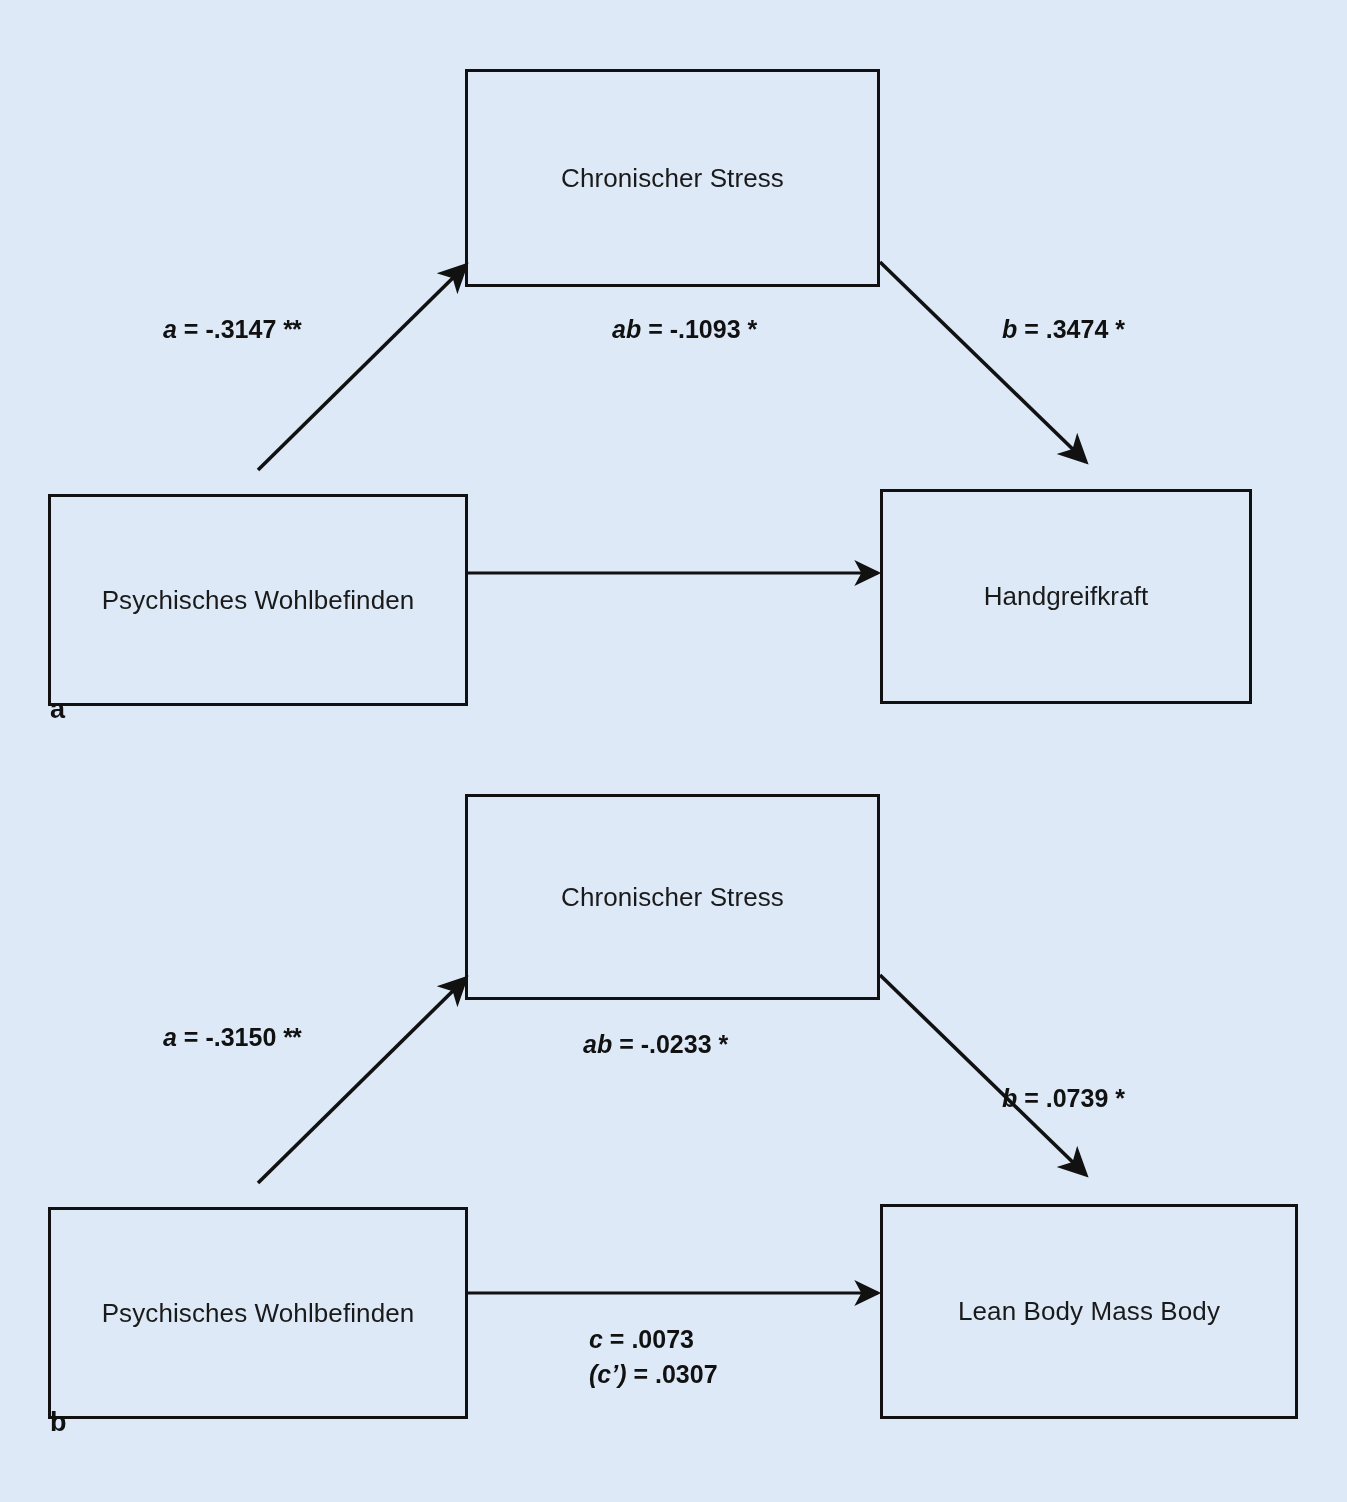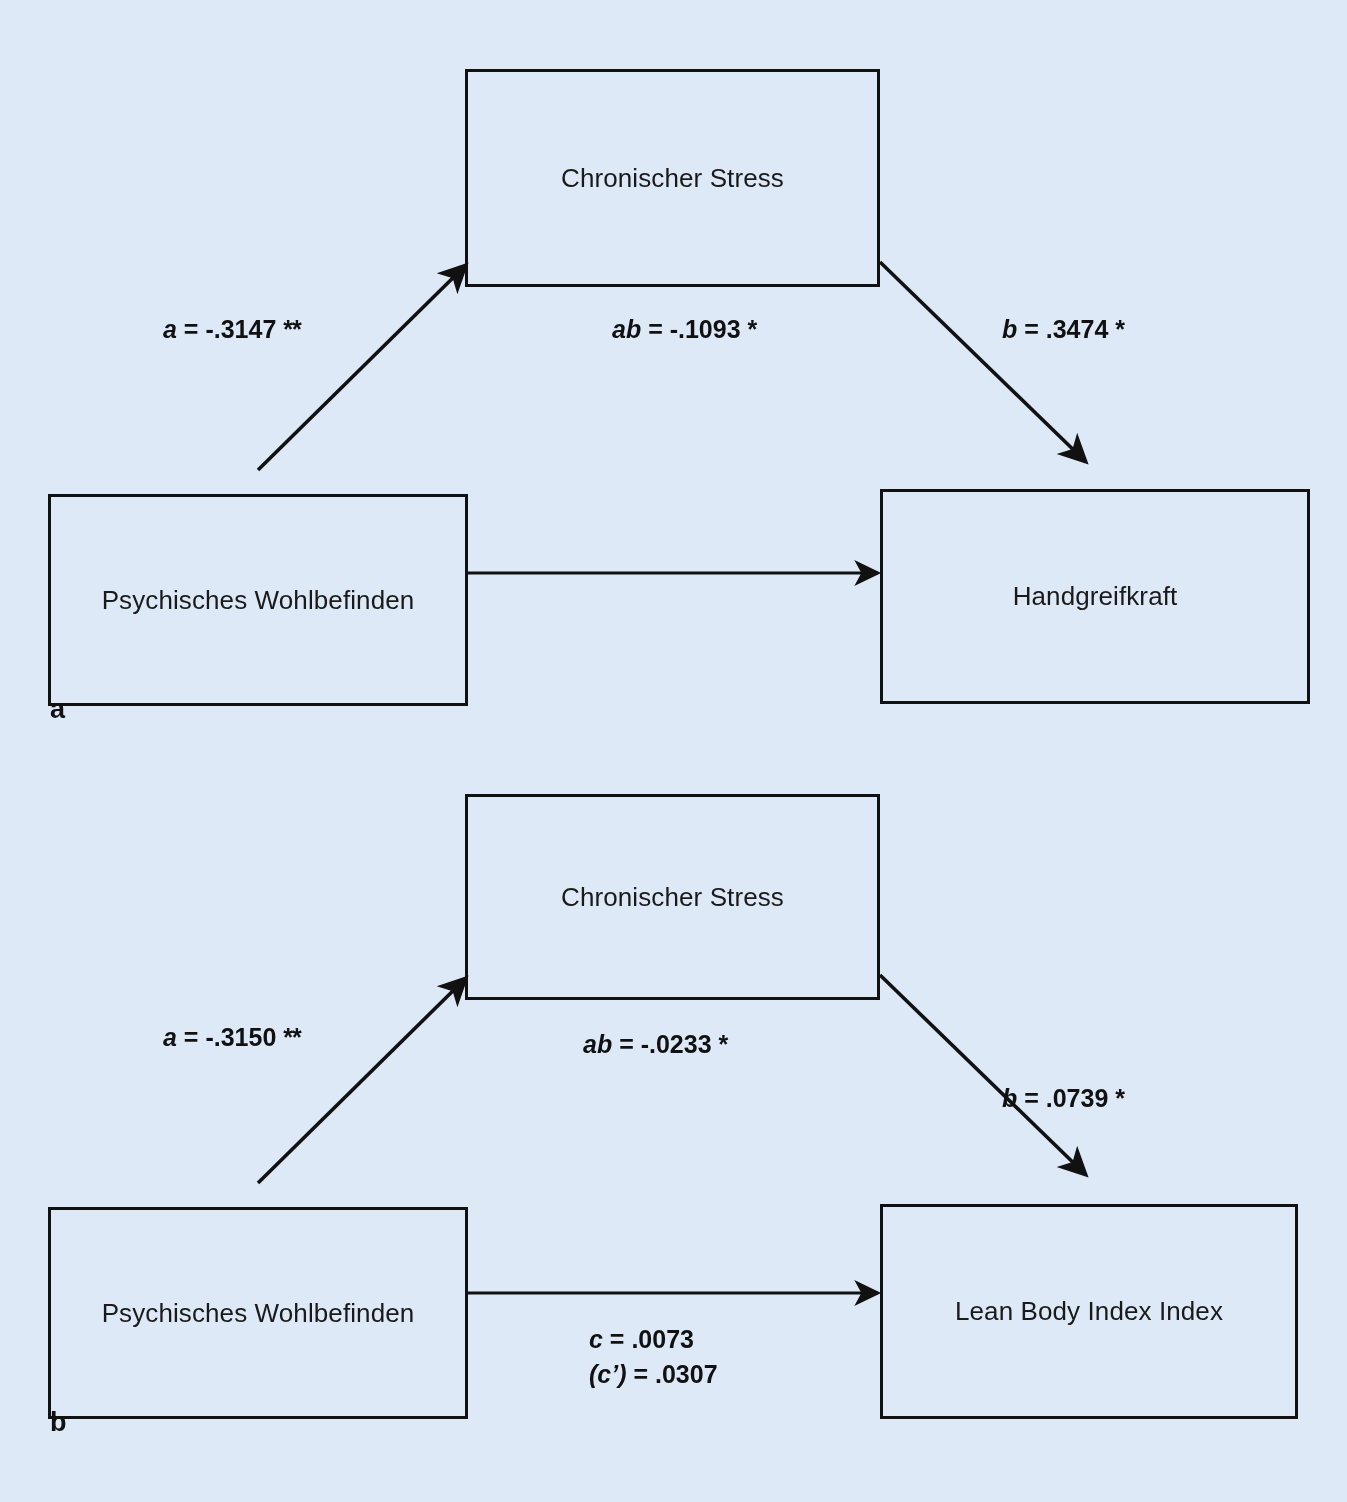--- a/index.html
+++ b/index.html
@@ -112,21 +112,21 @@
     </svg>
 
     <div class="node-box" style="left:465px; top:45px; width:415px; height:218px;">
       <span class="node-label">Chronischer Stress</span>
     </div>
 
     <div class="node-box" style="left:48px; top:470px; width:420px; height:212px;">
       <span class="node-label">Psychisches Wohlbefinden</span>
     </div>
 
-    <div class="node-box" style="left:880px; top:465px; width:430px; height:215px;">
+    <div class="node-box" style="left:880px; top:465px; width:372px; height:215px;">
       <span class="node-label">Handgreifkraft</span>
     </div>
 
     <div class="edge-label" style="left:163px; top:315px;">
       <span class="lbl-sym">a</span><span class="lbl-val"> = -.3147</span>
       <span class="lbl-star">**</span>
     </div>
 
     <div class="edge-label" style="left:605px; top:315px;margin-left:7px;">
       <span class="lbl-sym">ab</span><span class="lbl-val"> = -.1093</span>
@@ -163,21 +163,21 @@
 
     <div class="node-box" style="left:465px; top:45px; width:415px; height:206px;">
       <span class="node-label">Chronischer Stress</span>
     </div>
 
     <div class="node-box" style="left:48px; top:458px; width:420px; height:212px;">
       <span class="node-label">Psychisches Wohlbefinden</span>
     </div>
 
     <div class="node-box" style="left:880px; top:455px; width:418px; height:215px;">
-      <span class="node-label">Lean Body Index Index</span>
+      <span class="node-label">Lean Body Mass Body</span>
     </div>
 
     <div class="edge-label" style="left:163px; top:298px;">
       <span class="lbl-sym">a</span><span class="lbl-val"> = -.3150</span>
       <span class="lbl-star">**</span>
     </div>
 
     <div class="edge-label" style="left:583px; top:305px;text-align:right;">
       <span class="lbl-sym">ab</span><span class="lbl-val"> = -.0233</span>
       <span class="lbl-star">*</span>

